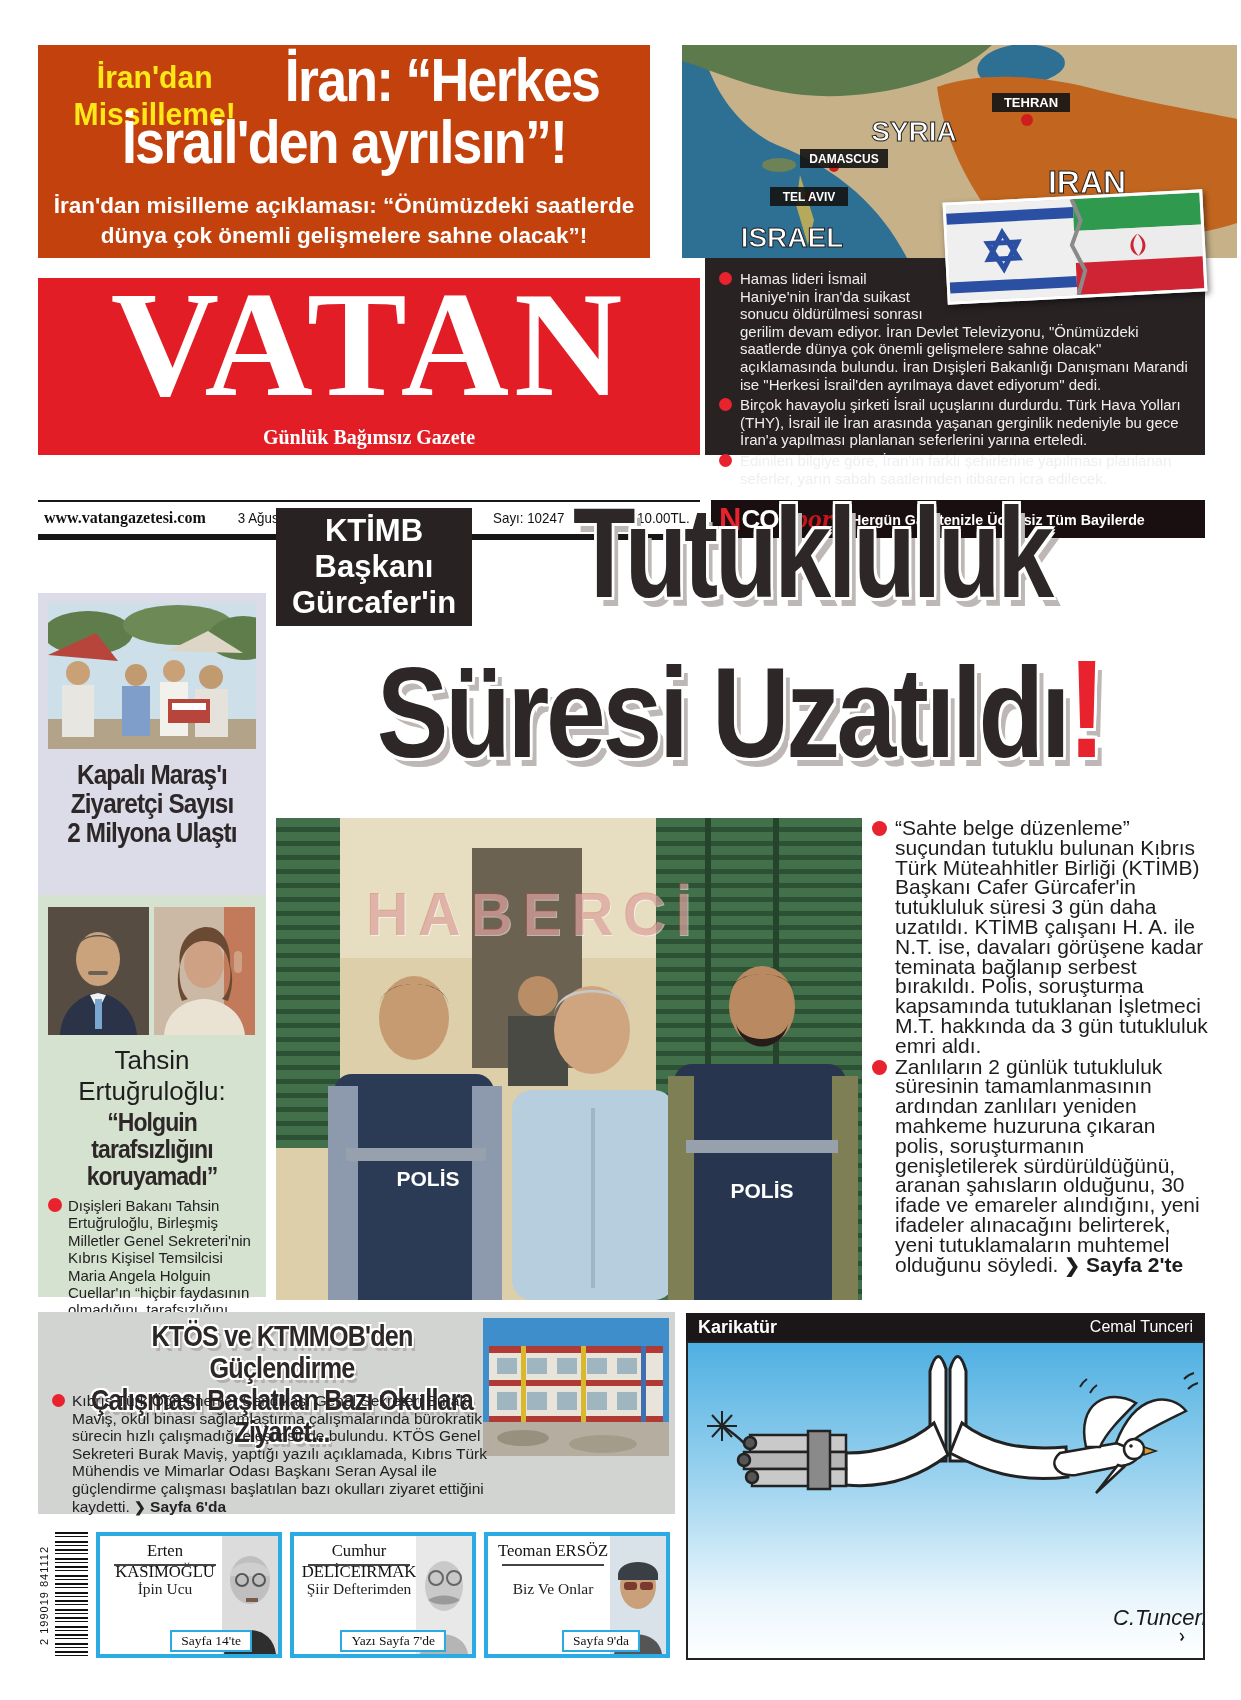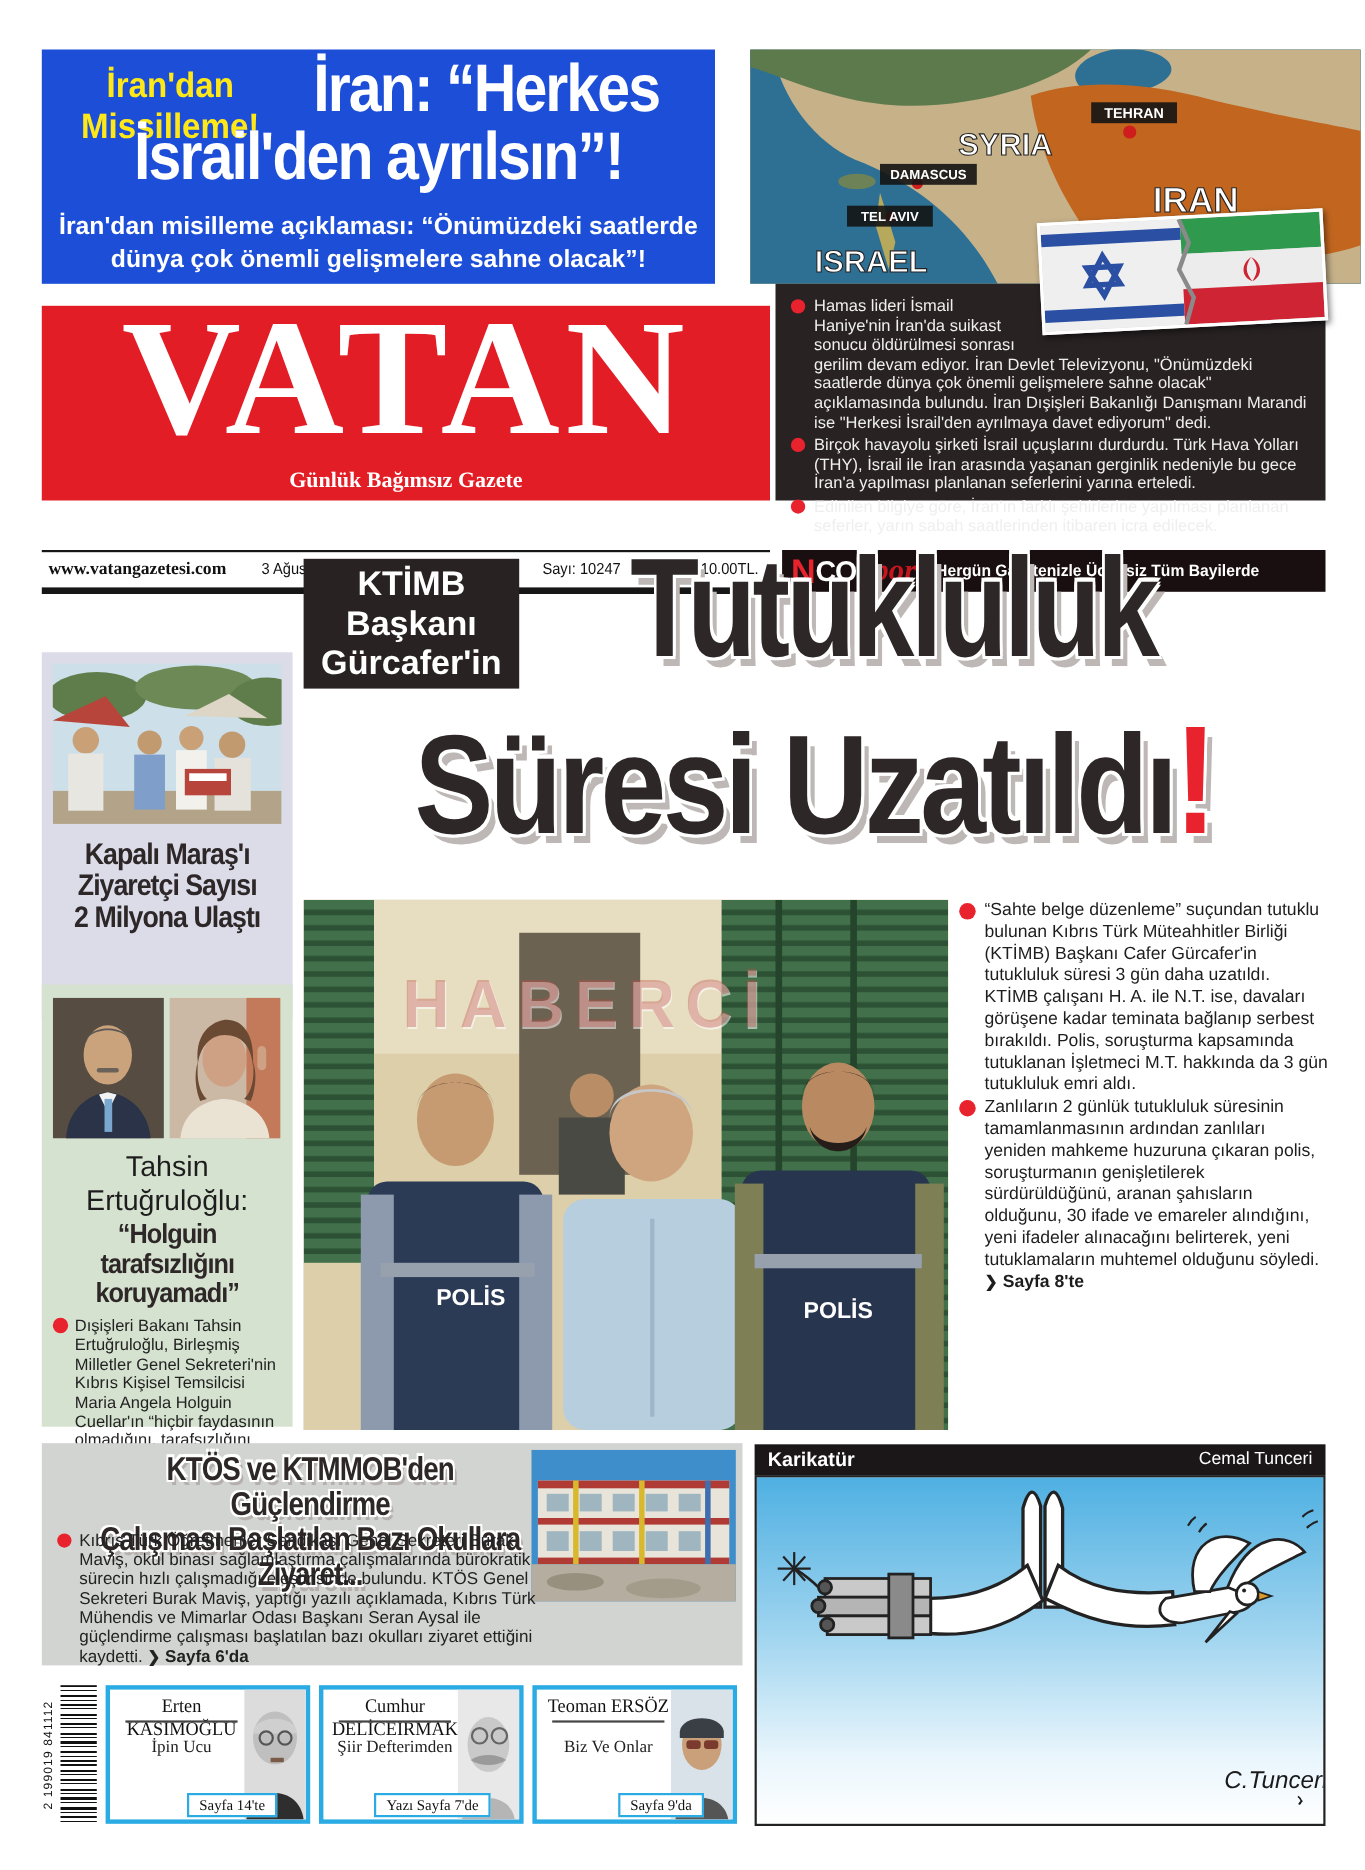--- a/index.html
+++ b/index.html
@@ -1,21 +1,21 @@
 <!DOCTYPE html>
 <html><head>
 <meta charset="utf-8">
 <style>
   * { margin:0; padding:0; box-sizing:border-box; }
   body { background:#9b9b9b; font-family:"Liberation Sans", sans-serif; }
   .page { position:relative; width:1241px; height:1700px; background:#fff; margin:0 auto; overflow:hidden; }
   .abs { position:absolute; }
 
   
-  .top-black { left:38px; top:45px; width:612px; height:213px; background:#1d4ed8; color:#fff; }
+  .top-black { left:38px; top:45px; width:612px; height:213px; background:#c2410c; color:#fff; }
   .tb-kicker { position:absolute; left:18px; top:14px; width:210px; text-align:center; color:#ffe817;
                font-size:32px; font-weight:bold; line-height:1.15; transform:scaleX(.94); transform-origin:left; }
   .tb-h1 { position:absolute; left:196px; top:0px; width:416px; text-align:center; font-size:61px; font-weight:bold;
            letter-spacing:-2px; transform:scaleX(.88); transform-origin:center; }
   .tb-h2 { position:absolute; left:0; top:62px; width:612px; text-align:center; font-size:61px; font-weight:bold;
            letter-spacing:-2px; transform:scaleX(.88); transform-origin:center; }
   .tb-sub { position:absolute; left:0; top:146px; width:612px; text-align:center; font-size:22.5px; font-weight:bold; line-height:1.32; }
 
   .map-wrap { left:650px; top:45px; width:555px; height:213px; background:#7d8f7c;margin-left:32px; }
   .flags { left:945px; top:196px; width:260px; height:102px; transform:rotate(-3deg); border:3px solid #fff;
@@ -48,21 +48,21 @@
   
   .lead-kicker { left:276px; top:508px; width:196px; height:118px; background:#282223; color:#fff; text-align:center;
                  font-weight:bold; font-size:31px; line-height:36px; padding-top:5px; }
   .big-head { font-weight:bold; color:#2d2728; letter-spacing:-4px; text-align:center;
               text-shadow:-3px -3px 0 #fff,0 -3px 0 #fff,3px -3px 0 #fff,-3px 0 0 #fff,3px 0 0 #fff,
                           -3px 3px 0 #fff,0 3px 0 #fff,3px 3px 0 #fff,8px 9px 0 #bdb8b5; }
   .lead-h1 { left:462px; top:486px; width:700px; font-size:128px; line-height:1.05; transform:scaleX(.80); transform-origin:center; }
   .lead-h2 { left:300px; top:632px; width:880px; font-size:128px; line-height:1.1; transform:scaleX(.84); transform-origin:center; white-space:nowrap; }
   .exclaim { color:#e8232e; font-size:140px; }
   .lead-photo { left:276px; top:818px; width:586px; height:482px; background:#cbbd9d; overflow:hidden; }
-  .lead-col { left:872px; top:818px; width:336px; height:486px; font-size:16px; line-height:19.8px; color:#1d1d1d; }
+  .lead-col { left:872px; top:818px; width:336px; height:486px; font-size:21px; line-height:19.8px; color:#1d1d1d; }
   .lead-col .tb-par { margin-bottom:1px; padding-left:23px; }
   .lead-col .dot { width:15px; height:15px; top:3px; }
   .pref { font-weight:bold; white-space:nowrap; }
   .arrow { font-weight:bold; font-size:.9em; }
 
   
   .box1 { left:38px; top:545px; width:228px; height:333px; background:#dcdbe8; padding:10px 10px 0;margin-top:48px; }
   .box2 { left:38px; top:895px; width:228px; height:402px; background:#d6e2d0; padding:12px 10px 0; }
   .sidebox-head { text-align:center; font-weight:bold; color:#2d2728; font-size:27px; line-height:29px;
                   letter-spacing:-1px; transform:scaleX(.9); transform-origin:center; margin:8px 0 6px; }
@@ -262,21 +262,21 @@
   </div>
 
   <div class="abs lead-col">
     <div class="tb-par">
       <span class="dot"></span>
       <span>“Sahte belge düzenleme” suçundan tutuklu bulunan Kıbrıs Türk Müteahhitler Birliği (KTİMB) Başkanı Cafer Gürcafer'in tutukluluk süresi 3 gün daha uzatıldı. KTİMB çalışanı H. A. ile N.T. ise, davaları görüşene kadar teminata bağlanıp serbest bırakıldı. Polis, soruşturma kapsamında tutuklanan İşletmeci M.T. hakkında da 3 gün tutukluluk emri aldı.</span>
     </div>
     <div class="tb-par">
       <span class="dot"></span>
       <span>Zanlıların 2 günlük tutukluluk süresinin tamamlanmasının ardından zanlıları yeniden mahkeme huzuruna çıkaran polis, soruşturmanın genişletilerek sürdürüldüğünü, aranan şahısların olduğunu, 30 ifade ve emareler alındığını, yeni ifadeler alınacağını belirterek, yeni tutuklamaların muhtemel olduğunu söyledi.</span>
-      <span class="pref"> <span class="arrow">❯</span> <span>Sayfa 8'te</span></span>
+      <span class="pref"> <span class="arrow">❯</span> <span>Sayfa 2'te</span></span>
     </div>
   </div>
 
   <div class="abs box1">
     <svg width="208" height="146" viewBox="0 0 208 146">
       <rect width="208" height="146" fill="#cddfe8"></rect>
       <ellipse cx="40" cy="30" rx="45" ry="22" fill="#5e7d4a"></ellipse>
       <ellipse cx="130" cy="22" rx="55" ry="20" fill="#6d8a56"></ellipse>
       <ellipse cx="195" cy="35" rx="35" ry="22" fill="#5e7d4a"></ellipse>
       <path d="M0,52 L48,30 L70,58 Z" fill="#b8453c"></path>

